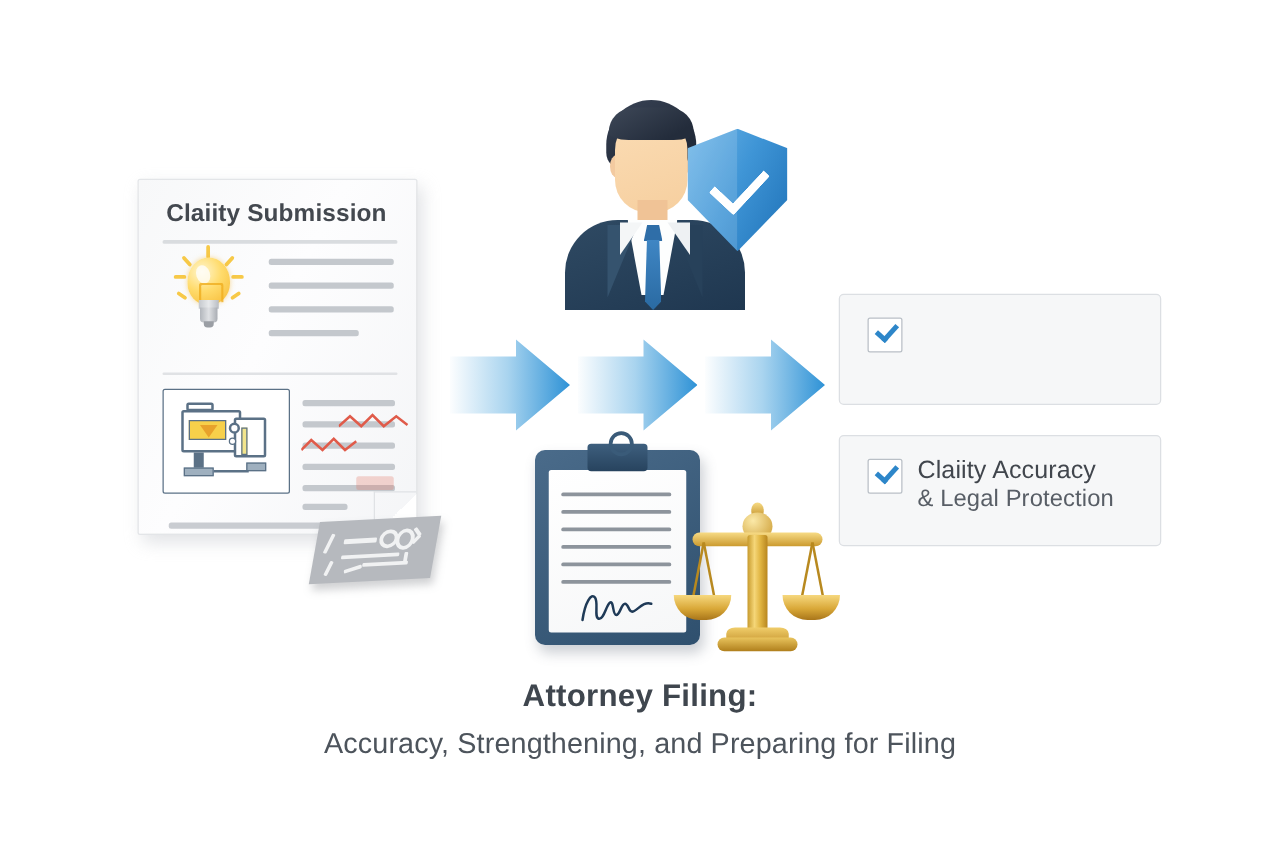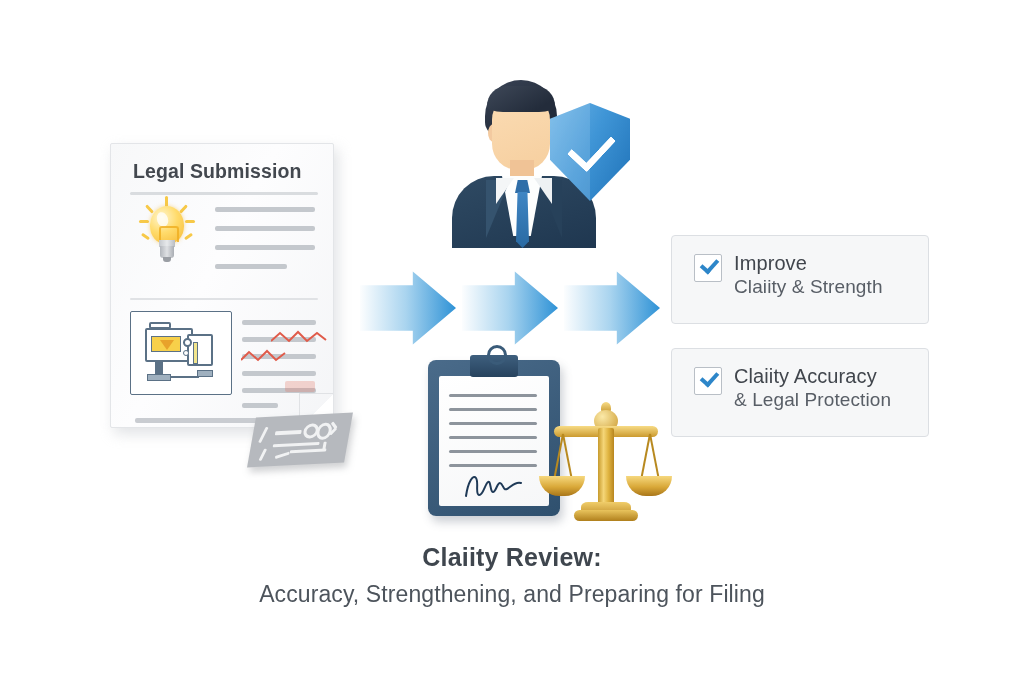--- a/index.html
+++ b/index.html
@@ -521,21 +521,21 @@
   }
 </style>
 </head>
 <body>
 
 <div class="canvas">
 
   <div class="doc-wrap">
     <div class="doc-shadow"></div>
     <div class="doc-page">
-      <div class="doc-title">Legal Submission</div>
+      <div class="doc-title">Claiity Submission</div>
       <div class="rule rule-title"></div>
 
       <div class="bulb">
         <div class="ray" style="left:24px;top:-4px;width:3px;height:11px;"></div>
         <div class="ray" style="left:7px;top:4px;width:3px;height:10px;transform:rotate(-42deg);"></div>
         <div class="ray" style="left:41px;top:4px;width:3px;height:10px;transform:rotate(42deg);"></div>
         <div class="ray" style="left:-2px;top:20px;width:10px;height:3px;"></div>
         <div class="ray" style="left:44px;top:20px;width:10px;height:3px;"></div>
         <div class="ray" style="left:0px;top:35px;width:9px;height:3px;transform:rotate(34deg);"></div>
         <div class="ray" style="left:43px;top:35px;width:9px;height:3px;transform:rotate(-34deg);"></div>
@@ -665,35 +665,31 @@
     <div class="sc-string" style="left:14px;top:32px;height:44px;transform:rotate(-11deg);"></div>
     <div class="sc-string" style="left:101px;top:32px;height:44px;transform:rotate(11deg);"></div>
     <div class="sc-string" style="left:101px;top:32px;height:44px;transform:rotate(-11deg);"></div>
     <div class="sc-pan" style="left:-9px;top:74px;"></div>
     <div class="sc-pan" style="left:78px;top:74px;"></div>
   </div>
 
   <div class="card" id="card-1">
     <div class="card-inner">
       <div class="checkbox"></div>
-      <div class="card-text">
-        <div class="card-line1">Improve</div>
-        <div class="card-line2">Claiity &amp; Strength</div>
-      </div>
     </div>
   </div>
 
   <div class="card" id="card-2">
     <div class="card-inner">
       <div class="checkbox"></div>
       <div class="card-text">
         <div class="card-line1">Claiity Accuracy</div>
         <div class="card-line2">&amp; Legal Protection</div>
       </div>
     </div>
   </div>
 
   <div class="caption">
-    <div class="cap-title">Claiity Review:</div>
+    <div class="cap-title">Attorney Filing:</div>
     <div class="cap-sub">Accuracy, Strengthening, and Preparing for Filing</div>
   </div>
 
 </div>
 
 </body></html>

